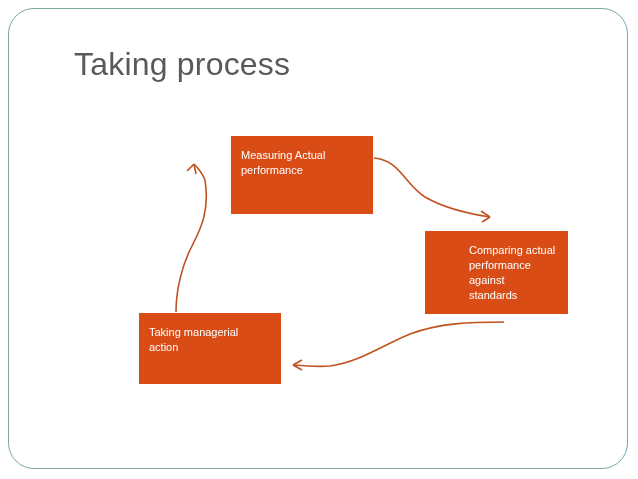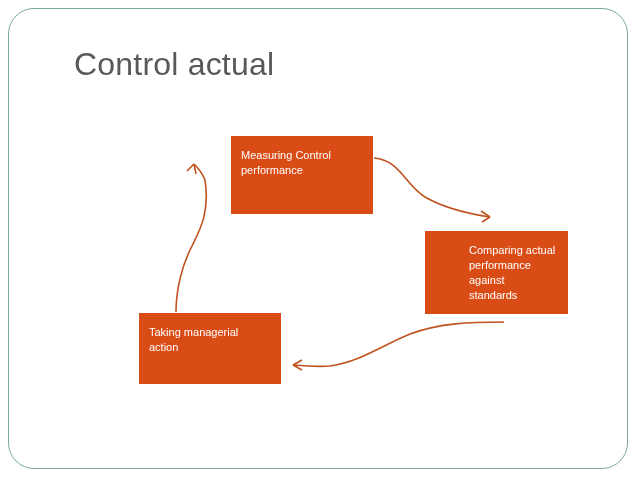--- a/index.html
+++ b/index.html
@@ -74,35 +74,35 @@
     pointer-events: none;
   }
 </style>
 </head>
 <body>
 
 <div class="slide">
 
   <div class="slide-frame"></div>
 
-  <div class="title">Control actual</div>
+  <div class="title">Taking process</div>
 
   <svg class="arrows" viewBox="0 0 638 479">
 
     <path d="M 374 158 C 400 160, 405 185, 425 197 C 444 208, 470 214, 490 217" fill="none" stroke="#c0521f" stroke-width="1.6"></path>
     <path d="M 490 217 L 481 211 M 490 217 L 482 222" fill="none" stroke="#c0521f" stroke-width="1.6"></path>
 
     <path d="M 504 322 C 470 322, 440 323, 410 334 C 385 344, 360 362, 330 366 C 318 367, 305 366, 293 365" fill="none" stroke="#c0521f" stroke-width="1.6"></path>
     <path d="M 293 365 L 302 360 M 293 365 L 302 370" fill="none" stroke="#c0521f" stroke-width="1.6"></path>
 
     <path d="M 176 312 C 176 290, 182 265, 192 246 C 200 230, 210 212, 205 180 C 202 172, 198 168, 194 164" fill="none" stroke="#c0521f" stroke-width="1.6"></path>
     <path d="M 194 164 L 196 174 M 194 164 L 187 171" fill="none" stroke="#c0521f" stroke-width="1.6"></path>
   </svg>
 
-  <div class="box" id="box-measuring">Measuring Control
+  <div class="box" id="box-measuring">Measuring Actual
 performance</div>
   <div class="box" id="box-comparing">Comparing actual
 performance against
 standards</div>
   <div class="box" id="box-action">Taking managerial
 action</div>
 
 </div>
 
 </body></html>

